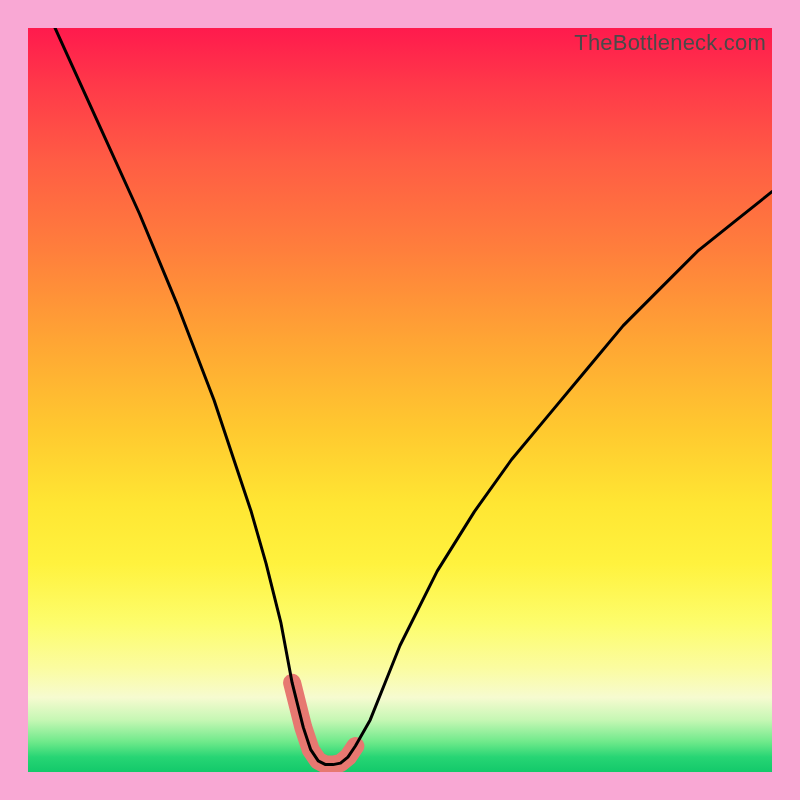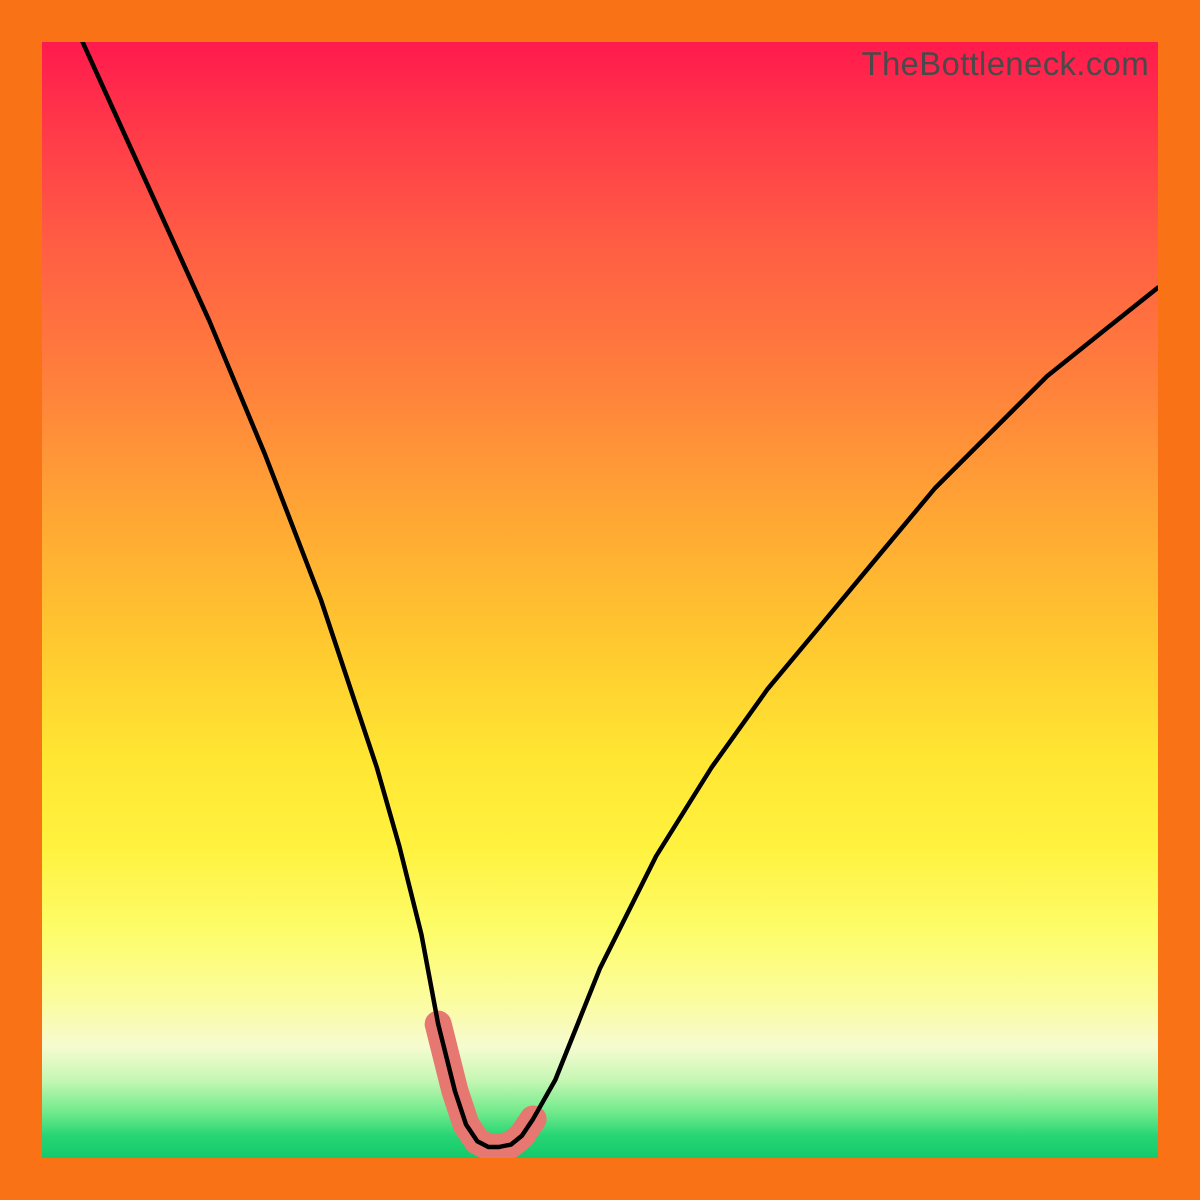--- a/index.html
+++ b/index.html
@@ -9,21 +9,21 @@
     height: 800px;
     overflow: hidden;
     background: #000;
     font-family: Arial, Helvetica, sans-serif;
   }
   .frame {
     position: absolute;
     top: 0; left: 0;
     width: 800px;
     height: 800px;
-    background: #f97316;
+    background: #f9a8d4;
   }
   .plot-area {
     position: absolute;
     top: 28px;
     left: 28px;
     width: 744px;
     height: 744px;
     overflow: hidden;
   }
   .gradient-bg {

